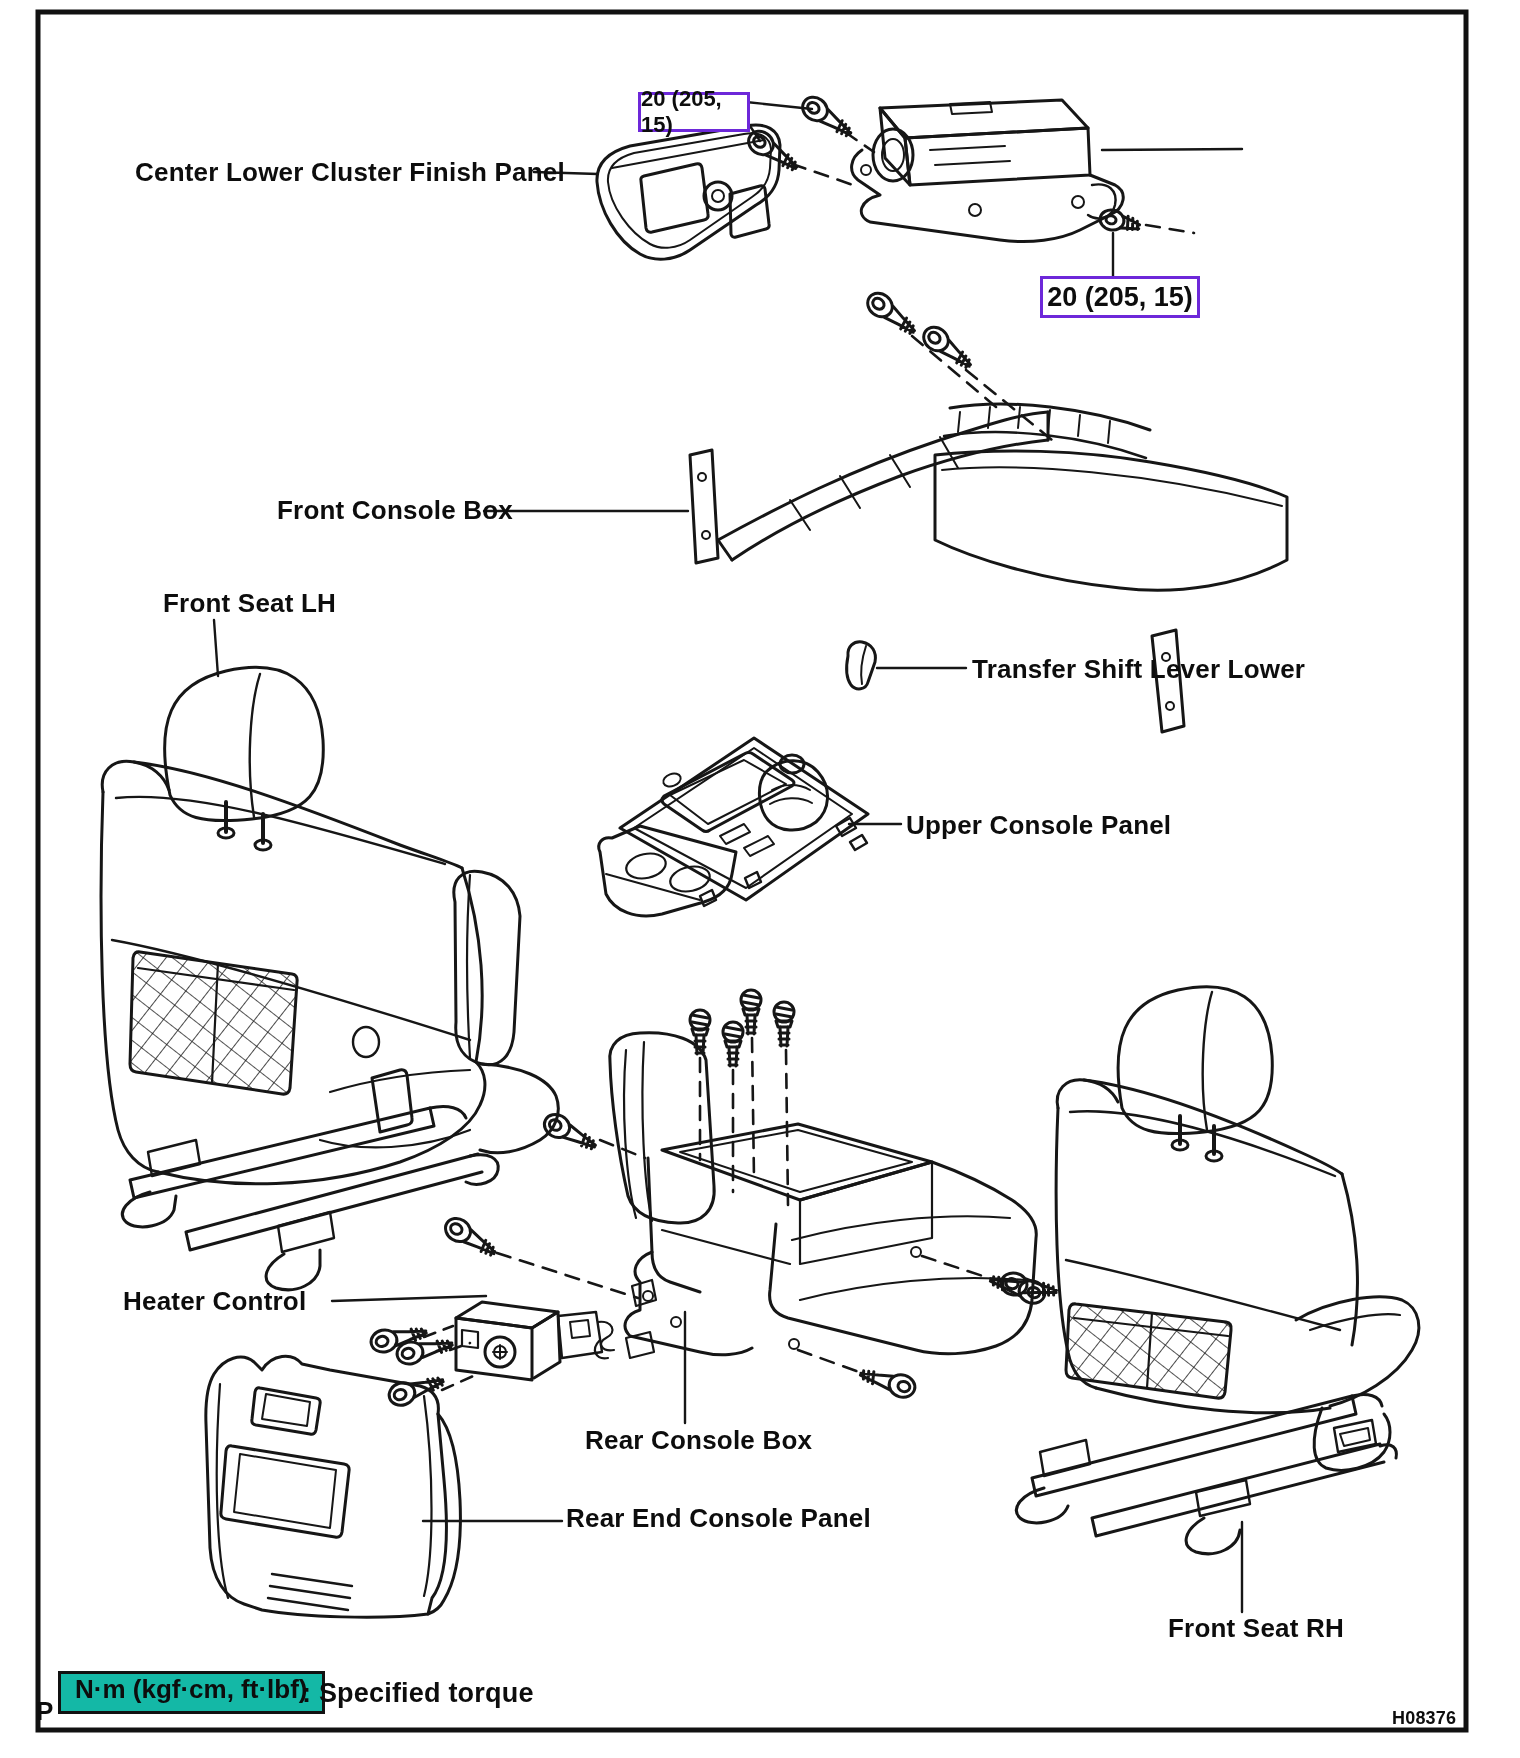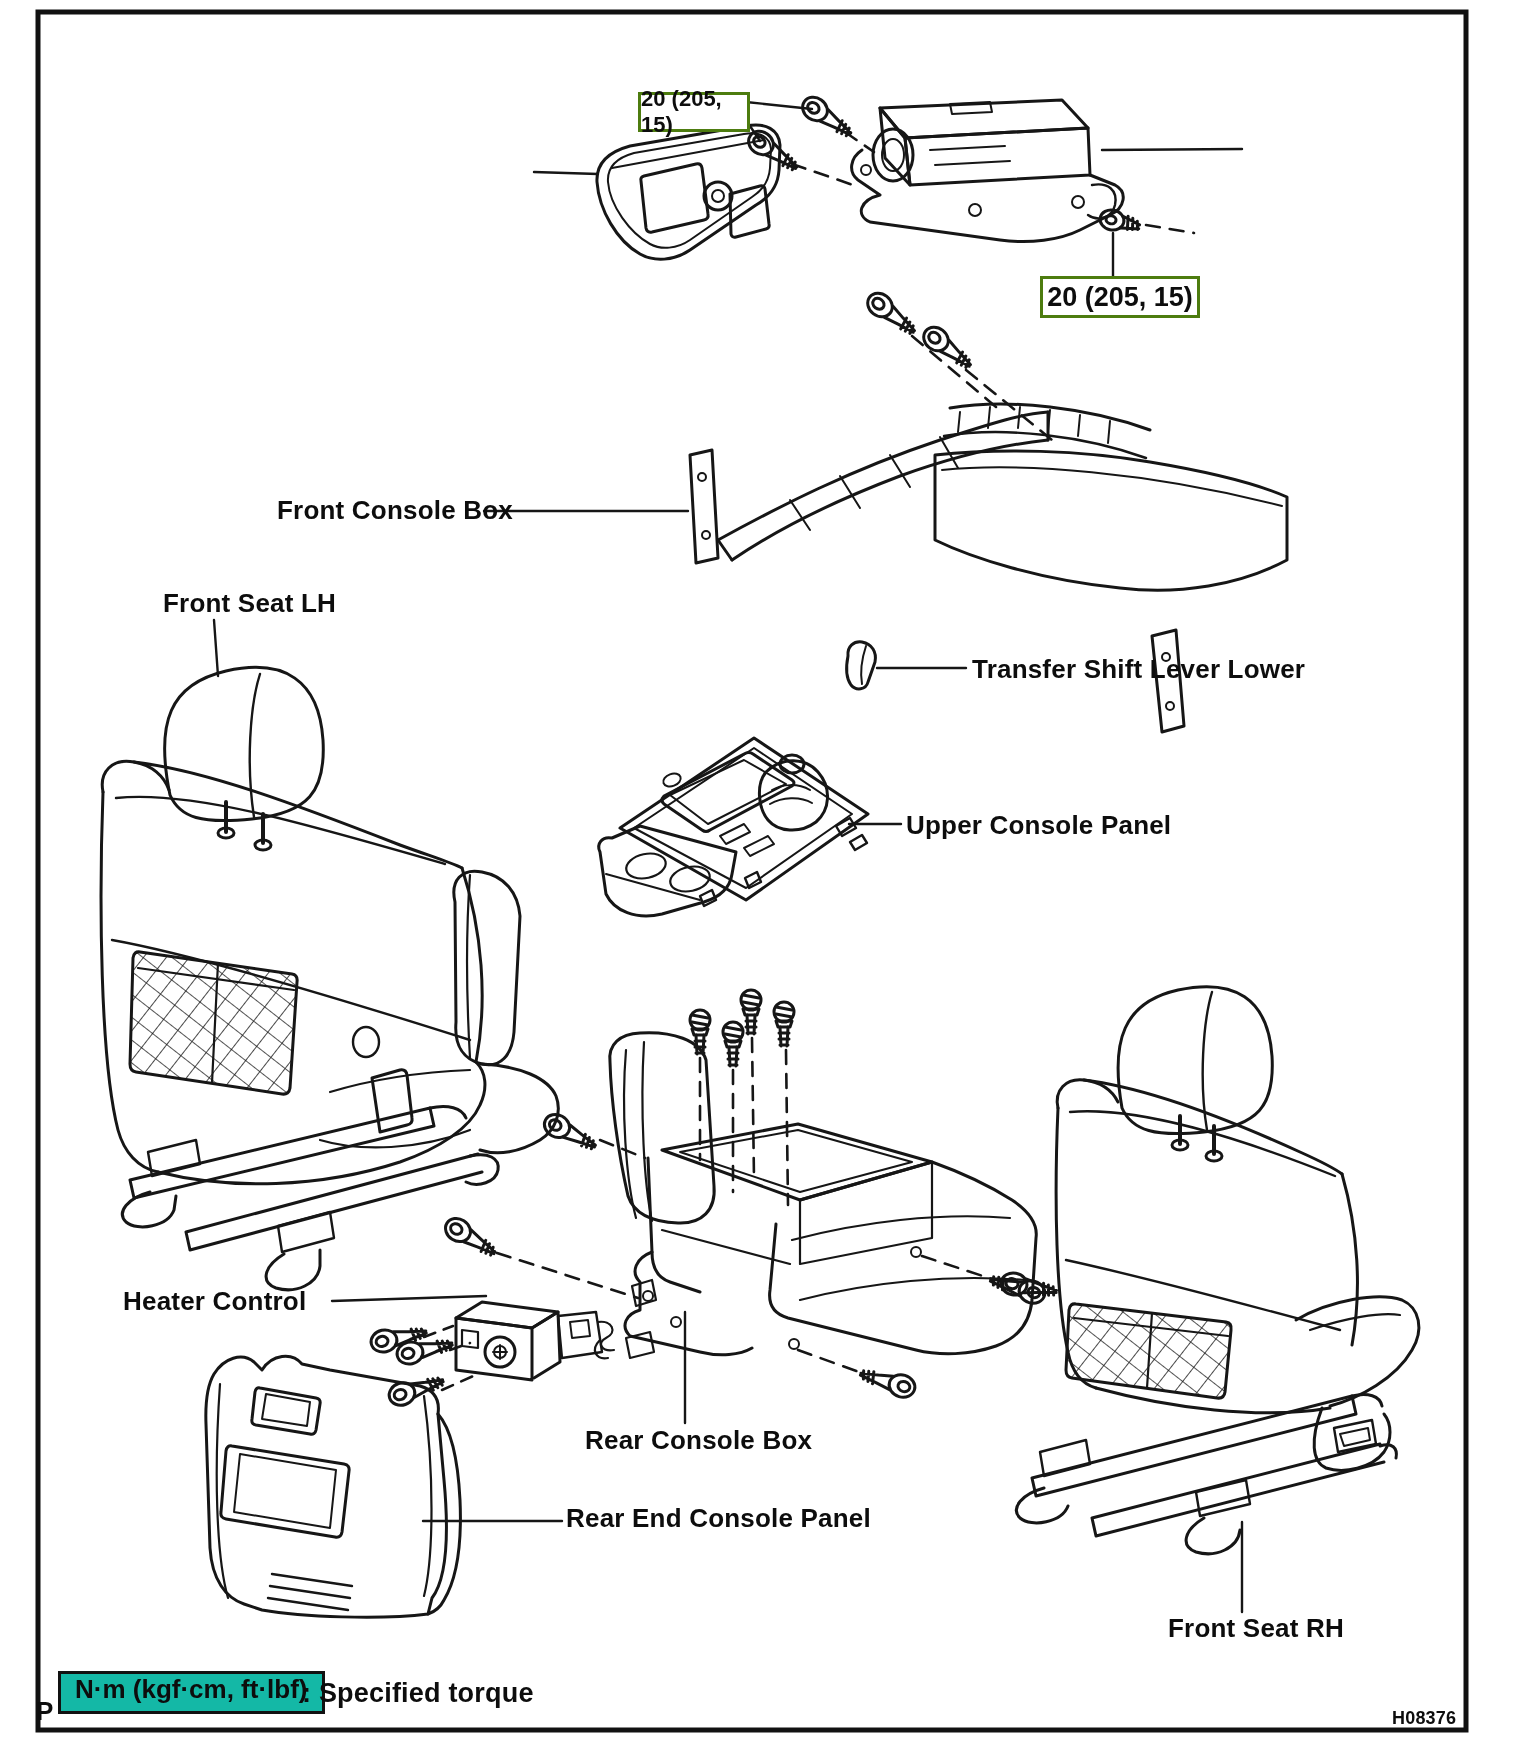--- a/index.html
+++ b/index.html
@@ -2,21 +2,21 @@
 <html><head>
 <meta charset="utf-8">
 <style>
   html,body{margin:0;padding:0;background:#e8e8e8;}
   .page{position:relative;width:1520px;height:1758px;background:#ffffff;overflow:hidden;
         font-family:"Liberation Sans",sans-serif;color:#0d0d0d;}
   svg{position:absolute;left:0;top:0;}
   .lbl{position:absolute;font-weight:bold;font-size:26px;line-height:30px;white-space:nowrap;
        letter-spacing:0.2px;}
   .lbl.two{white-space:normal;line-height:32px;}
-  .tbox{position:absolute;border:3px solid #4d7c0f;background:#fff;display:flex;
+  .tbox{position:absolute;border:3px solid #6d28d9;background:#fff;display:flex;
         align-items:center;justify-content:center;font-weight:bold;}
   .legendbox{position:absolute;border:3px solid #111;background:#14b8a6;padding:0 14px 6px 14px;
         font-weight:bold;font-size:26px;}
   .small{font-size:18px;}
 </style>
 </head>
 <body>
 
 <div class="page">
 
@@ -266,20 +266,21 @@
       <path d="M1044,1488 C1022,1494 1010,1508 1020,1518 C1032,1528 1062,1522 1068,1506"></path>
       <path d="M1196,1492 L1246,1480 L1250,1504 L1200,1516 Z" stroke-width="2.4"></path>
       <path d="M1204,1518 C1184,1530 1180,1546 1196,1552 C1216,1558 1238,1548 1240,1530"></path>
       <path d="M1352,1396 C1368,1392 1380,1396 1382,1406 M1380,1446 C1392,1442 1398,1448 1396,1458"></path>
       <path d="M1242,1522 L1242,1612" stroke-width="2.4"></path>
     </g>
     <use href="#screwH" transform="translate(1014,1284) rotate(10)"></use>
   </g>
 </svg>
 
+  <div class="lbl" style="left:135px;top:157px;">Center Lower Cluster Finish Panel</div>
 
   <div class="tbox" style="left:638px;top:92px;width:106px;height:34px;font-size:22px;">20 (205, 15)</div>
 
 
   <div class="tbox" style="left:1040px;top:276px;width:154px;height:36px;font-size:27px;">20 (205, 15)</div>
 
   <div class="lbl" style="left:277px;top:495px;">Front Console Box</div>
 
   <div class="lbl" style="left:163px;top:588px;">Front Seat LH</div>
 

